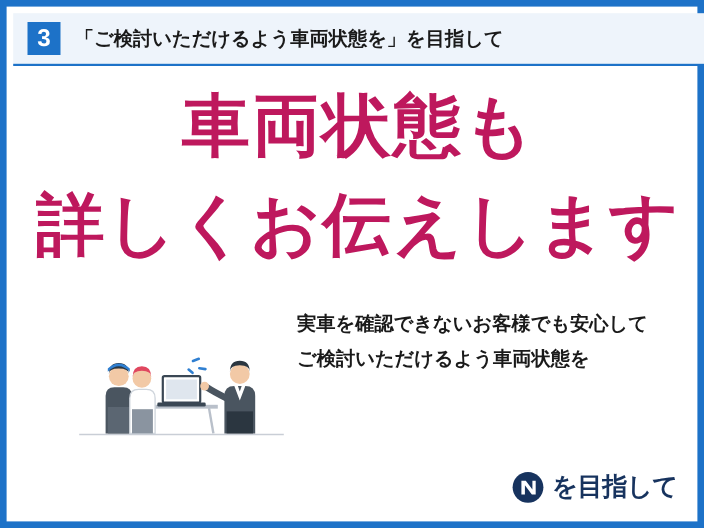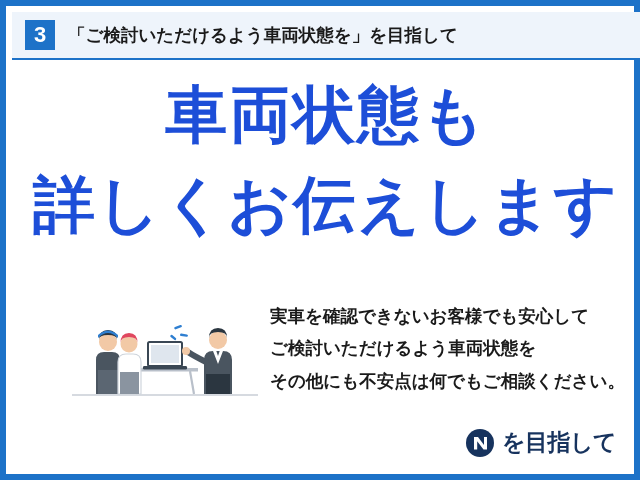--- a/index.html
+++ b/index.html
@@ -56,21 +56,21 @@
     letter-spacing: 0px;
     white-space: nowrap;
   }
   
   .headline {
     position: absolute;
     left: 6px;
     top: 78px;
     width: 628px;
     text-align: center;
-    color: #1d4ed8;
+    color: #be185d;
     font-weight: bold;
     line-height: 1.0;
   }
   .headline-line1 {
     font-size: 62px;
     letter-spacing: 2px;
     white-space: nowrap;
   }
   .headline-line2 {
     font-size: 62px;
@@ -89,21 +89,21 @@
   .illustration {
     position: absolute;
     left: 58px;
     top: 4px;
     width: 190px;
     height: 120px;
   }
   .body-text {
     position: absolute;
     left: 258px;
-    top: 22px;
+    top: 0;
     width: 360px;
     font-size: 17.5px;
     line-height: 1.85;
     color: #1a1a1a;
     font-weight: bold;
     text-align: left;
     white-space: nowrap;
   }
   
   .footer {
@@ -186,21 +186,20 @@
           <rect x="104" y="44" width="8" height="2.4" rx="1.2" transform="rotate(-20 108 45)"></rect>
           <rect x="110" y="52" width="8" height="2.4" rx="1.2" transform="rotate(8 114 53)"></rect>
           <rect x="100" y="54" width="7" height="2.4" rx="1.2" transform="rotate(40 103 55)"></rect>
         </g>
       </svg>
     </div>
 
     <div class="body-text">
       <div>実車を確認できないお客様でも安心して</div>
       <div>ご検討いただけるよう車両状態を</div>
-      <div>その他にも不安点は何でもご相談ください。</div>
     </div>
   </div>
 
   <div class="footer">
     <span class="logo-mark">
       <svg viewBox="0 0 30 30" width="30" height="30" xmlns="http://www.w3.org/2000/svg">
         <circle cx="15" cy="15" r="14" fill="#17335e"></circle>
         <path d="M9 21.5 L9 9 L13 9 L19 17 L19 9 L22 9 L22 21.5 L18.5 21.5 L12.2 13.2 L12.2 21.5 Z" fill="#ffffff"></path>
       </svg>
     </span>

